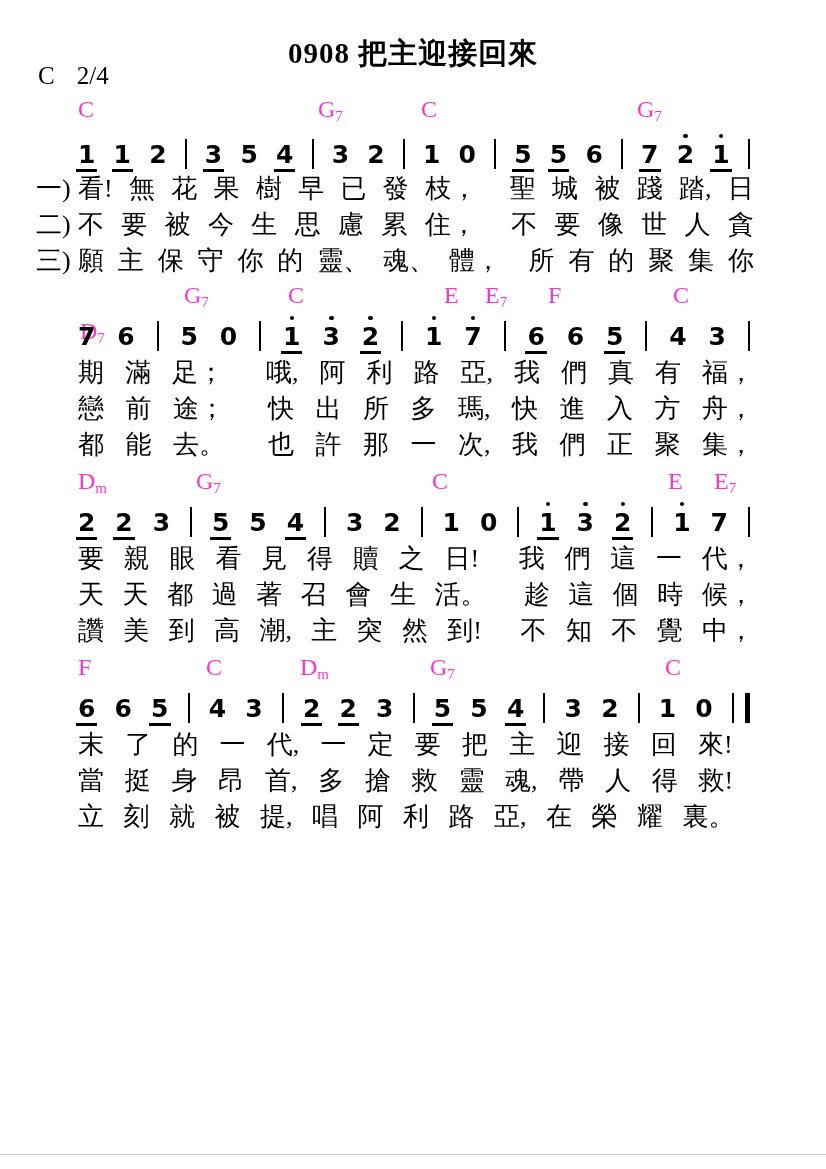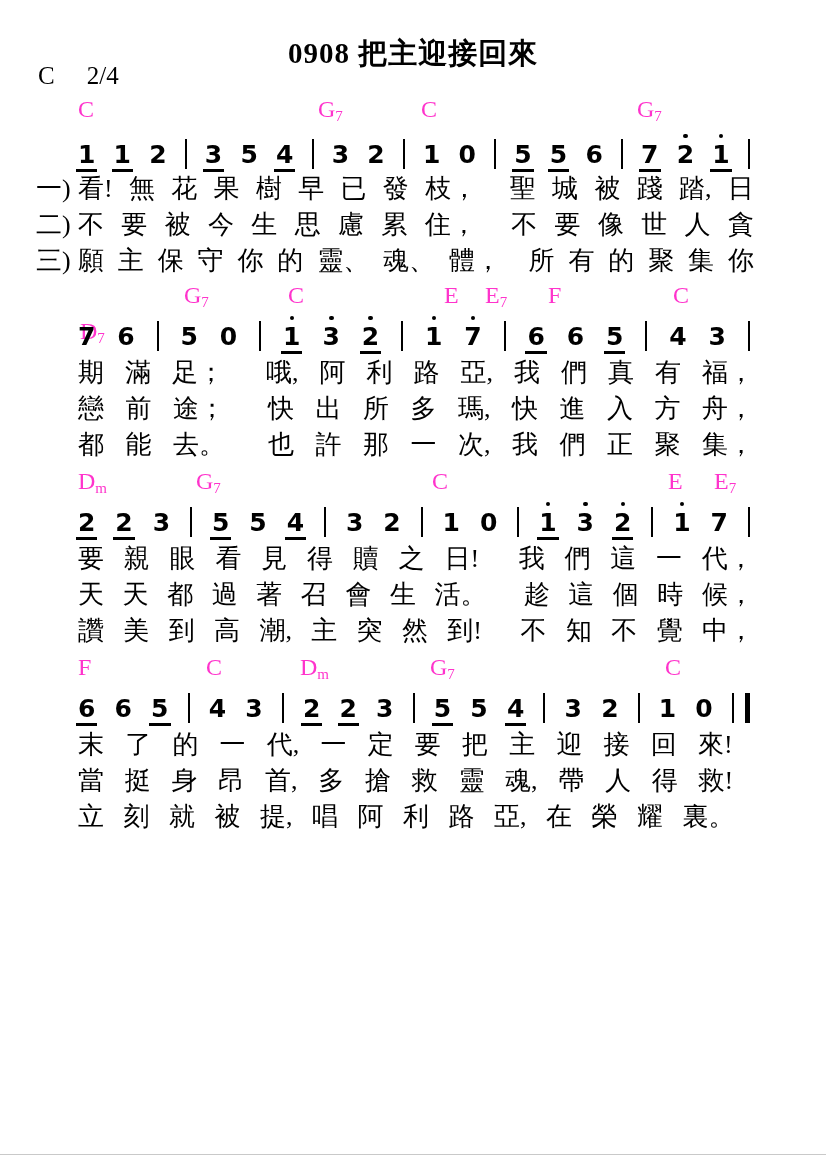--- a/index.html
+++ b/index.html
@@ -6,21 +6,21 @@
   .page{
     position:relative;width:826px;height:1169px;background:#ffffff;
     margin:0 auto;overflow:hidden;
     font-family:"Liberation Serif","DejaVu Serif",serif;color:#000;
   }
   .title{
     position:absolute;top:34px;left:0;right:0;text-align:center;
     font-size:29px;font-weight:600;letter-spacing:1px;
   }
   .keysig{position:absolute;top:62px;left:38px;font-size:25px;}
-  .keysig .time{margin-left:32px;}
+  .keysig .time{margin-left:22px;}
   .chord{
     position:absolute;color:#ff33cc;font-size:24px;line-height:1;
     font-family:"Liberation Serif","DejaVu Serif",serif;
   }
   .chord sub{font-size:15px;vertical-align:-4px;line-height:1;}
   .noterow{
     position:absolute;left:78px;width:672px;height:36px;
     display:flex;justify-content:space-between;align-items:center;
   }
   .note{

